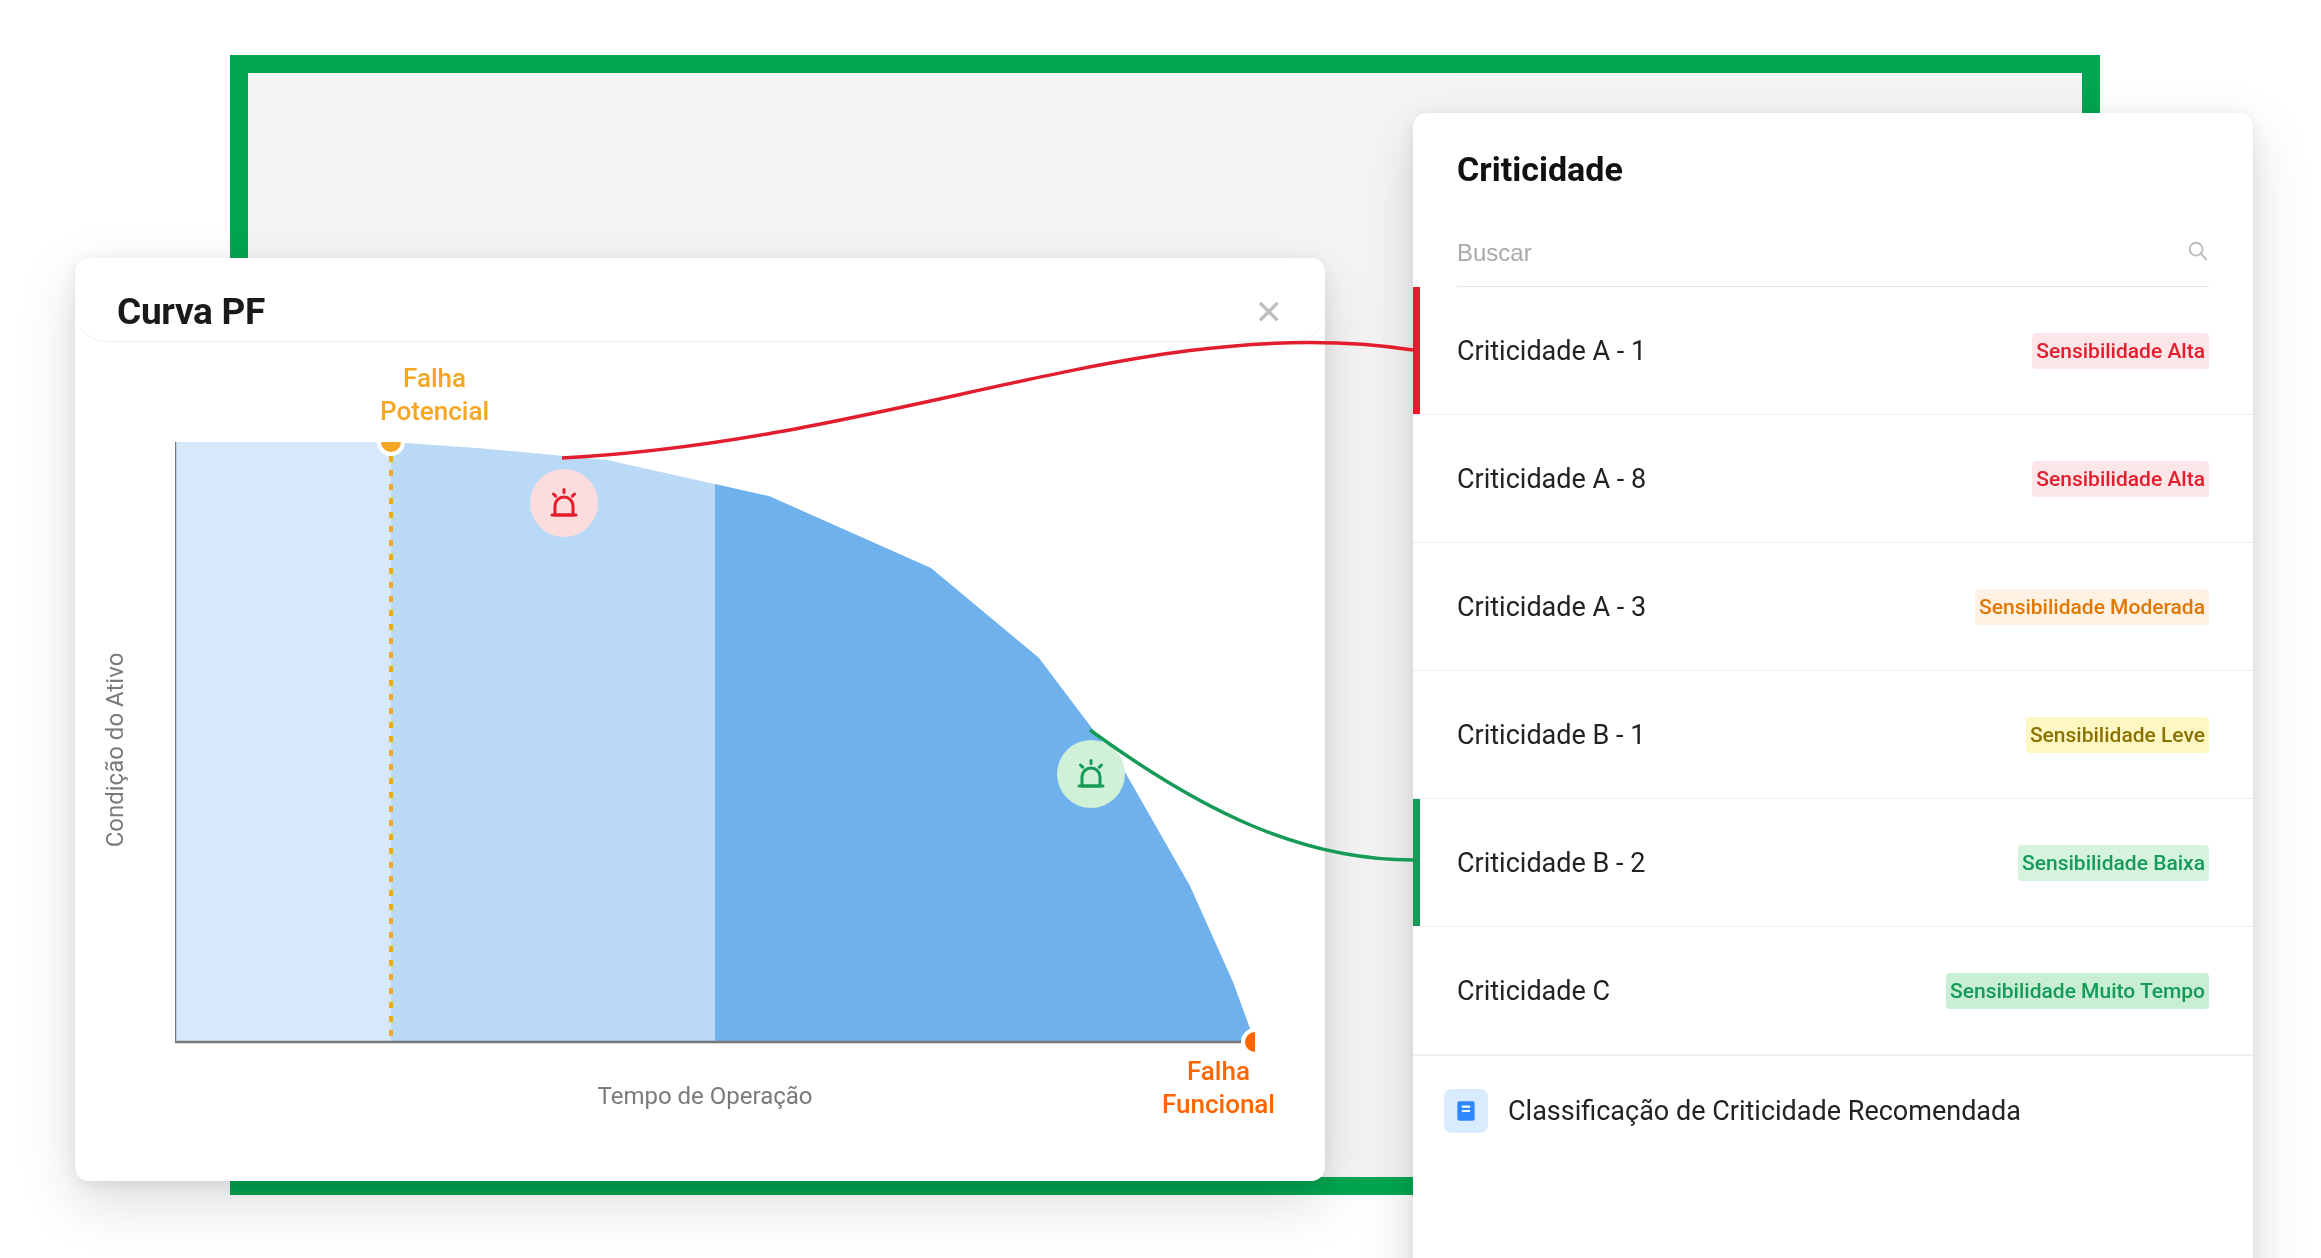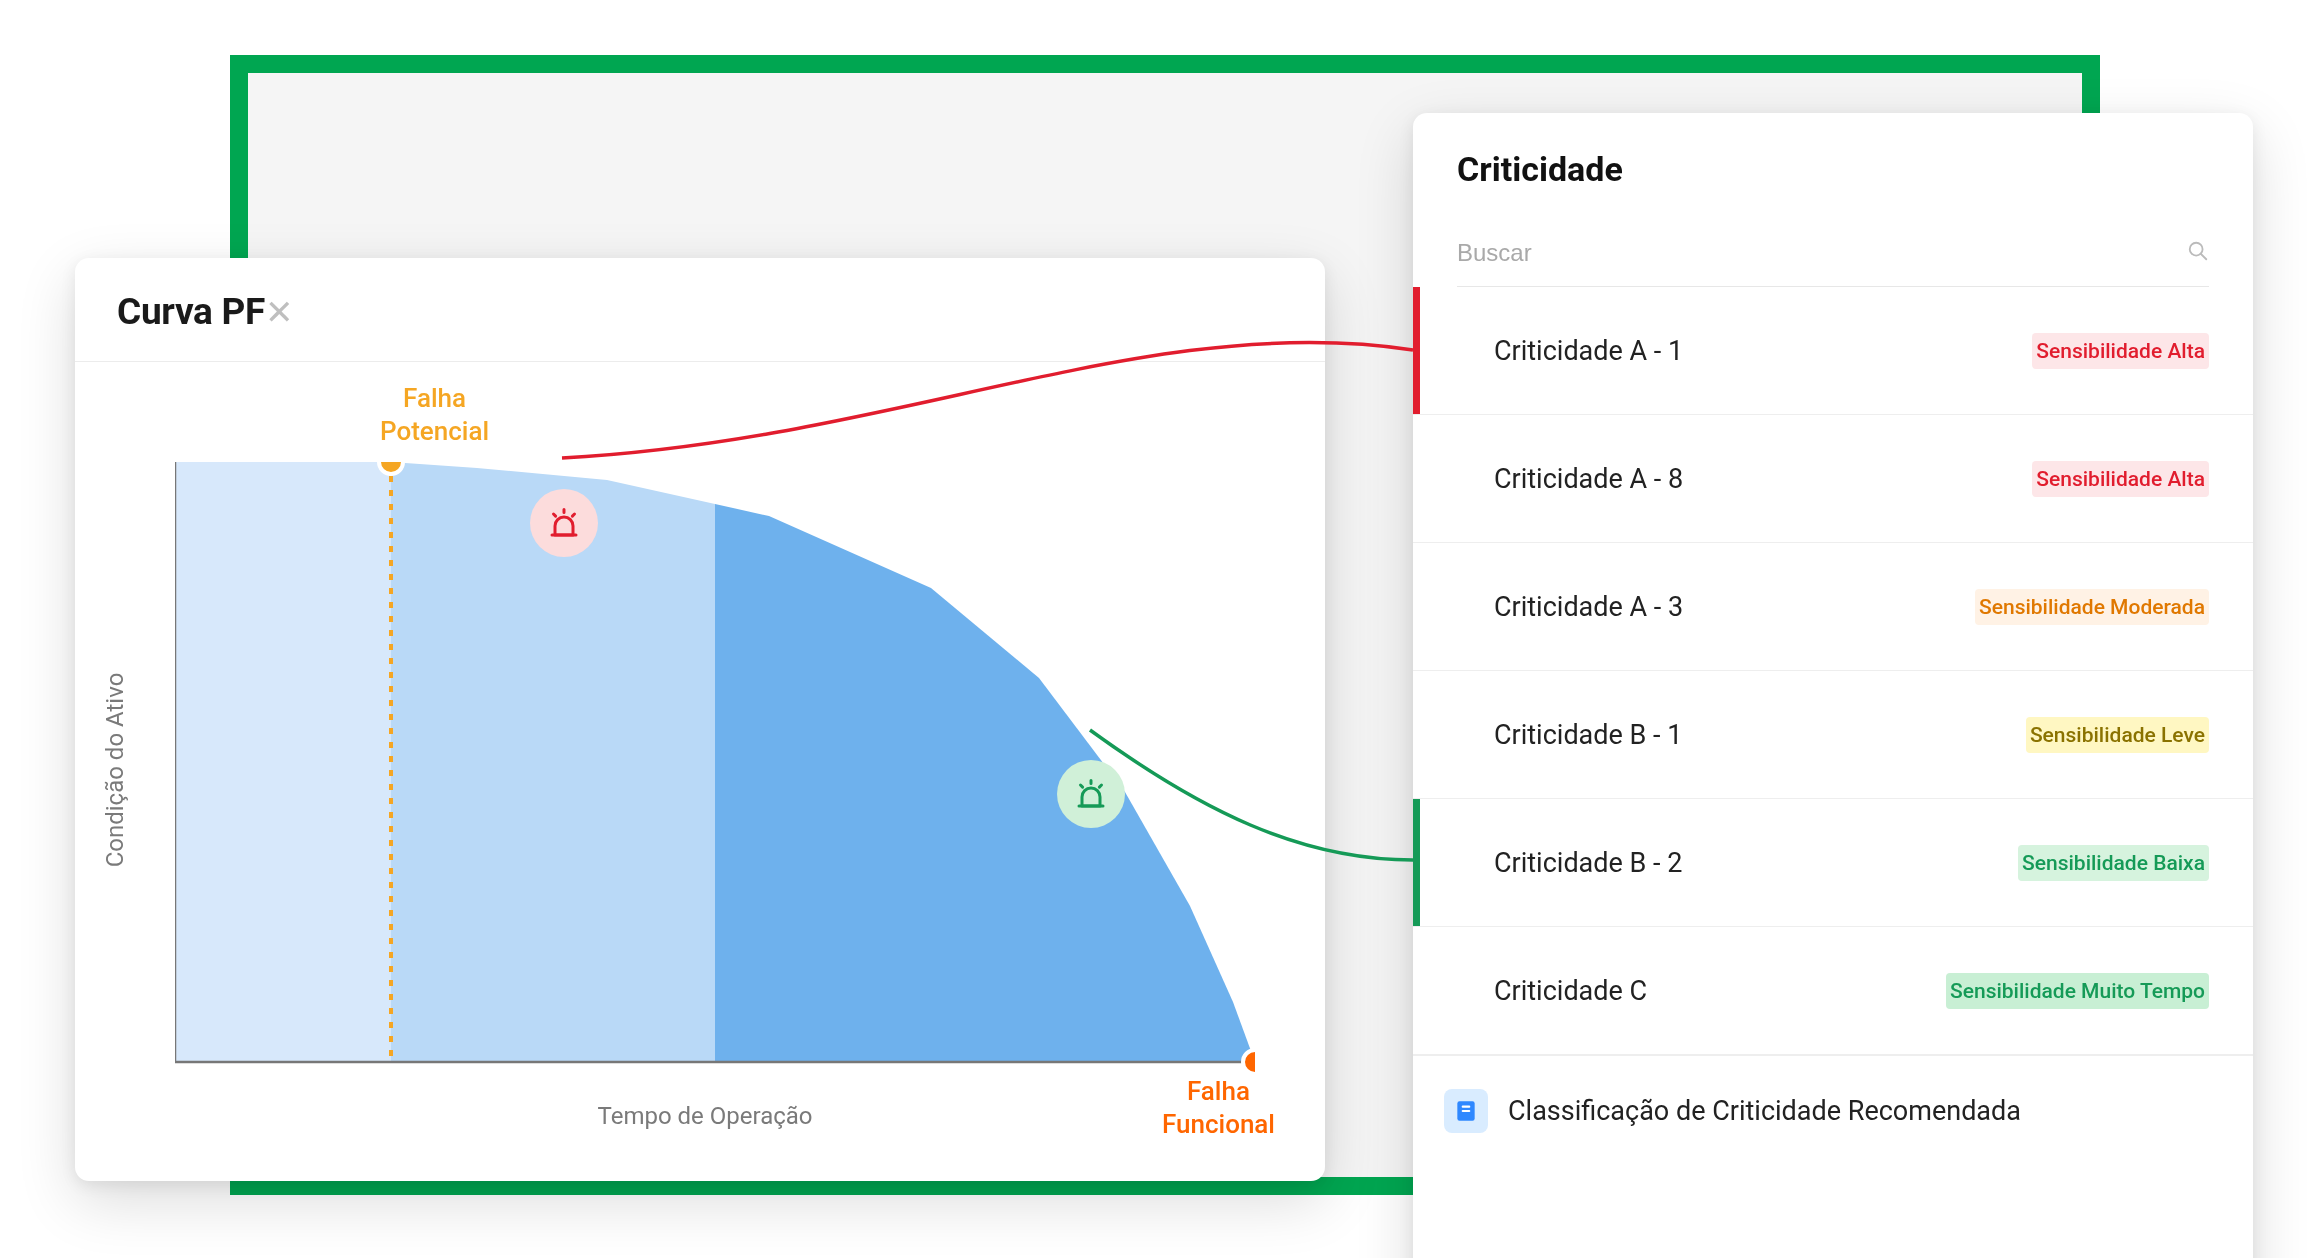--- a/index.html
+++ b/index.html
@@ -30,22 +30,24 @@
     top: 258px;
     width: 1250px;
     height: 923px;
     background: #ffffff;
     border-radius: 14px;
     box-shadow: 0 20px 60px rgba(0,0,0,0.14), 0 4px 16px rgba(0,0,0,0.08);
   }
   .pf-header {
     display: flex;
     align-items: center;
-    padding: 32px 42px 28px 42px;
+    justify-content: space-between;
+    padding: 32px 42px 8px 42px;
     border-bottom: 1px solid #ececec;
+    border-radius: 32px;
   }
   .pf-title {
     font-size: 37px;
     font-weight: 700;
     color: #1a1a1a;
     letter-spacing: -0.3px;
   }
   .pf-close {
     font-size: 34px;
     color: #bfbfbf;
@@ -165,21 +167,20 @@
     align-items: center;
     justify-content: space-between;
     padding: 0 44px;
     height: 128px;
     border-bottom: 1px solid #eeeeee;
     position: relative;
   }
   .crit-item .label {
     font-size: 27px;
     color: #222;
-    margin-left: 37px;
   }
   .crit-item .badge {
     font-size: 21px;
     padding: 6px 4px;
     border-radius: 4px;
     font-weight: 500;
     white-space: nowrap;
   }
   .sel-bar {
     position: absolute;

